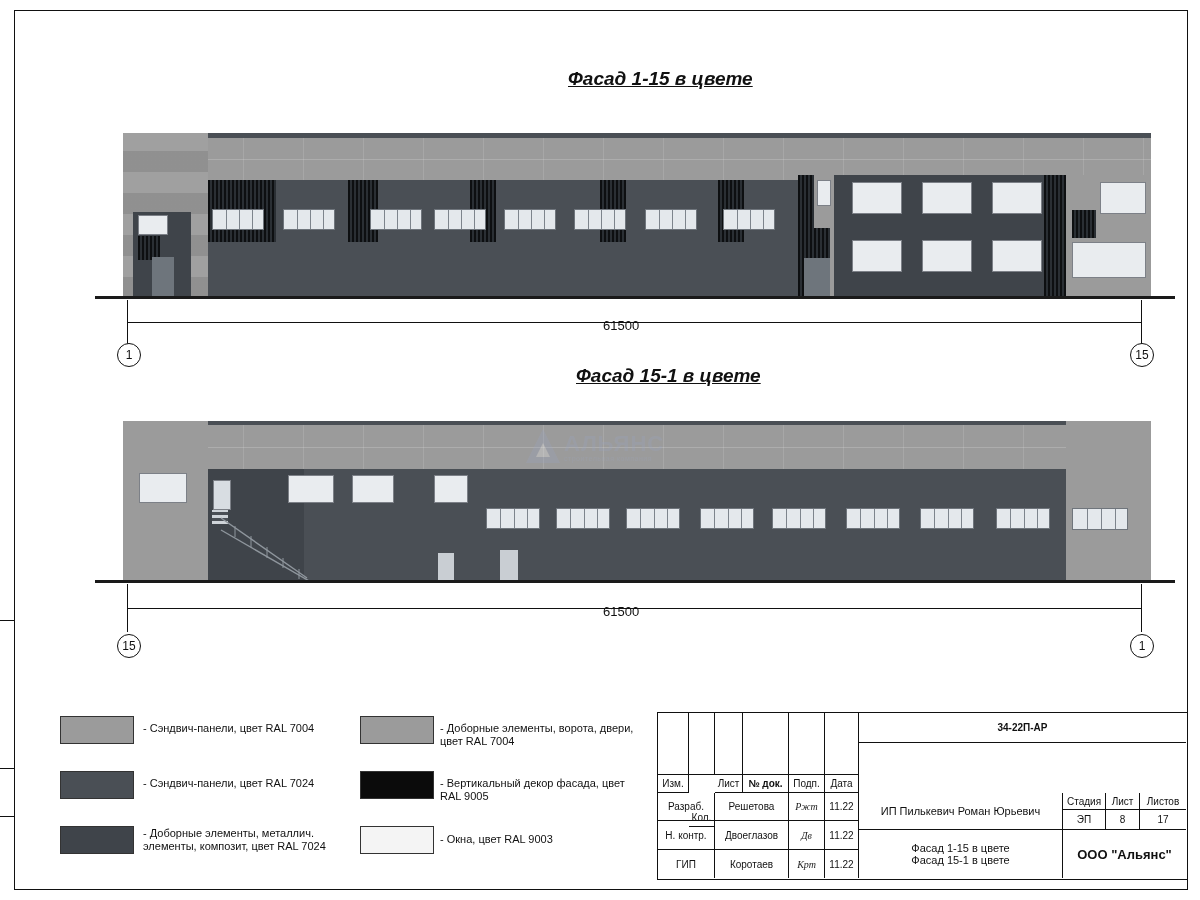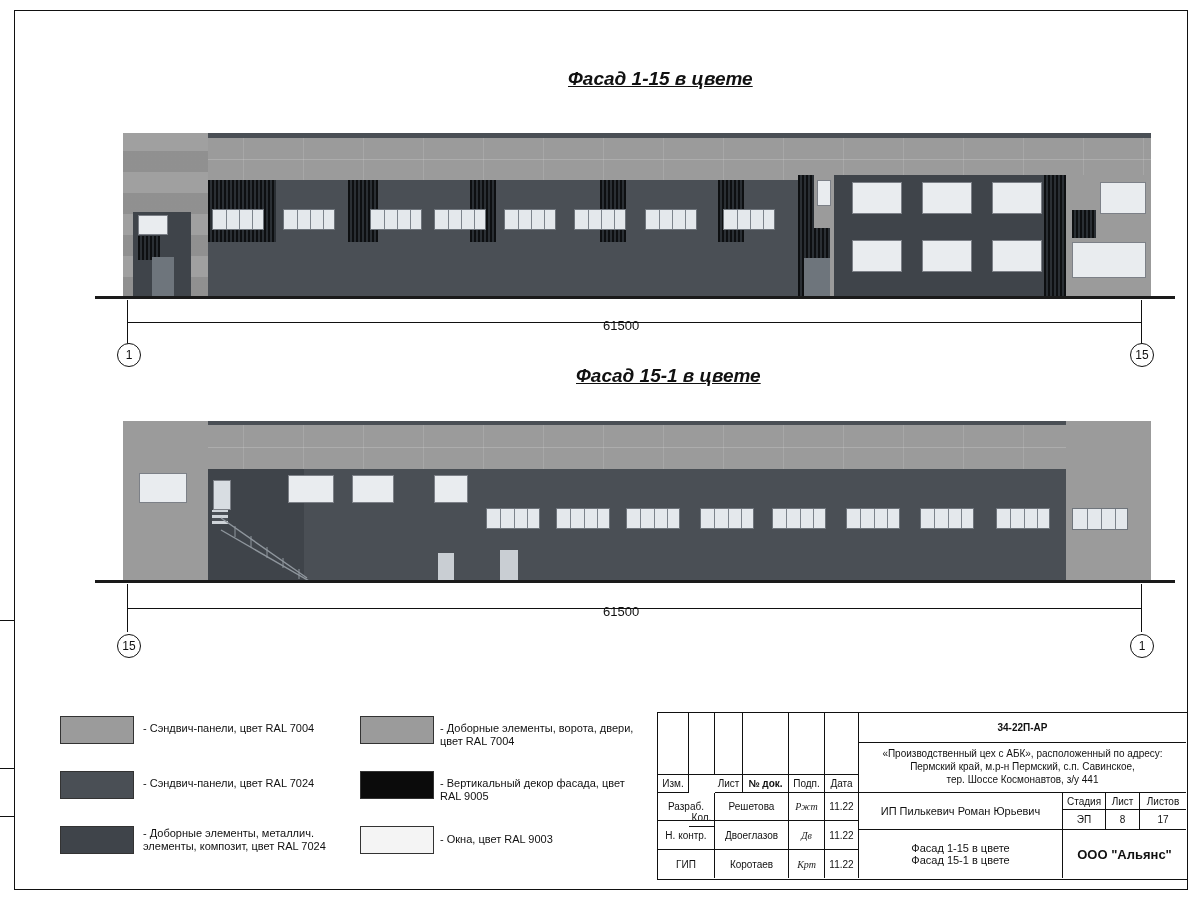--- a/index.html
+++ b/index.html
@@ -252,20 +252,26 @@
 
     <div class="band gray7004" style="left:1066px;top:421px;width:85px;height:161px;"></div>
     <div class="ribwin" style="left:1072px;top:508px;width:56px;height:22px;">
         <i style="left:14px"></i>
         <i style="left:28px"></i>
         <i style="left:42px"></i>
       </div>
 
     <div class="ground" style="left:95px;top:580px;width:1080px;"></div>
 
+    <div class="watermark">
+      <div class="wm-tri"></div>
+        <div class="wm-tri2"></div>
+      <div class="wm-text">АЛЬЯНС</div>
+      <div class="wm-sub">строительная компания</div>
+    </div>
   </div>
 
   <div class="dimtick" style="left:127px;top:584px;height:48px;"></div>
   <div class="dimtick" style="left:1141px;top:584px;height:48px;"></div>
   <div class="dimline" style="left:127px;top:608px;width:1014px;"></div>
   <div class="dimtext" style="left:603px;top:604px;">61500</div>
   <div class="axcircle" style="left:117px;top:634px;">15</div>
   <div class="axcircle" style="left:1130px;top:634px;">1</div>
 
   <div>
@@ -314,25 +320,20 @@
     <div class="cell c sig" style="left:131px;top:108px;width:36px;height:29px;">Дв</div>
     <div class="cell c" style="left:167px;top:108px;width:34px;height:29px;">11.22</div>
 
     <div class="cell c nbb" style="left:0;top:137px;width:57px;height:28px;">ГИП</div>
     <div class="cell c nbb" style="left:57px;top:137px;width:74px;height:28px;">Коротаев</div>
     <div class="cell c nbb sig" style="left:131px;top:137px;width:36px;height:28px;">Крт</div>
     <div class="cell c nbb" style="left:167px;top:137px;width:34px;height:28px;">11.22</div>
 
     <div class="cell c big bold nb" style="left:201px;top:0;width:327px;height:30px;">34-22П-АР</div>
 
-    <div class="cell nb" style="left:201px;top:30px;width:327px;height:50px;padding:4px 6px;line-height:13px;">
-      <div>«Производственный цех с АБК», расположенный по адресу:</div>
-      <div>Пермский край, м.р-н Пермский, с.п. Савинское,</div>
-      <div>тер. Шоссе Космонавтов, з/у 441</div>
-    </div>
 
     <div class="cell c" style="left:201px;top:80px;width:204px;height:37px;font-size:11px;text-align:right;">ИП Пилькевич Роман Юрьевич</div>
 
     <div class="cell c" style="left:405px;top:80px;width:43px;height:17px;">Стадия</div>
     <div class="cell c" style="left:448px;top:80px;width:34px;height:17px;">Лист</div>
     <div class="cell c nb" style="left:482px;top:80px;width:46px;height:17px;">Листов</div>
 
     <div class="cell c" style="left:405px;top:97px;width:43px;height:20px;">ЭП</div>
     <div class="cell c" style="left:448px;top:97px;width:34px;height:20px;">8</div>
     <div class="cell c nb" style="left:482px;top:97px;width:46px;height:20px;">17</div>

